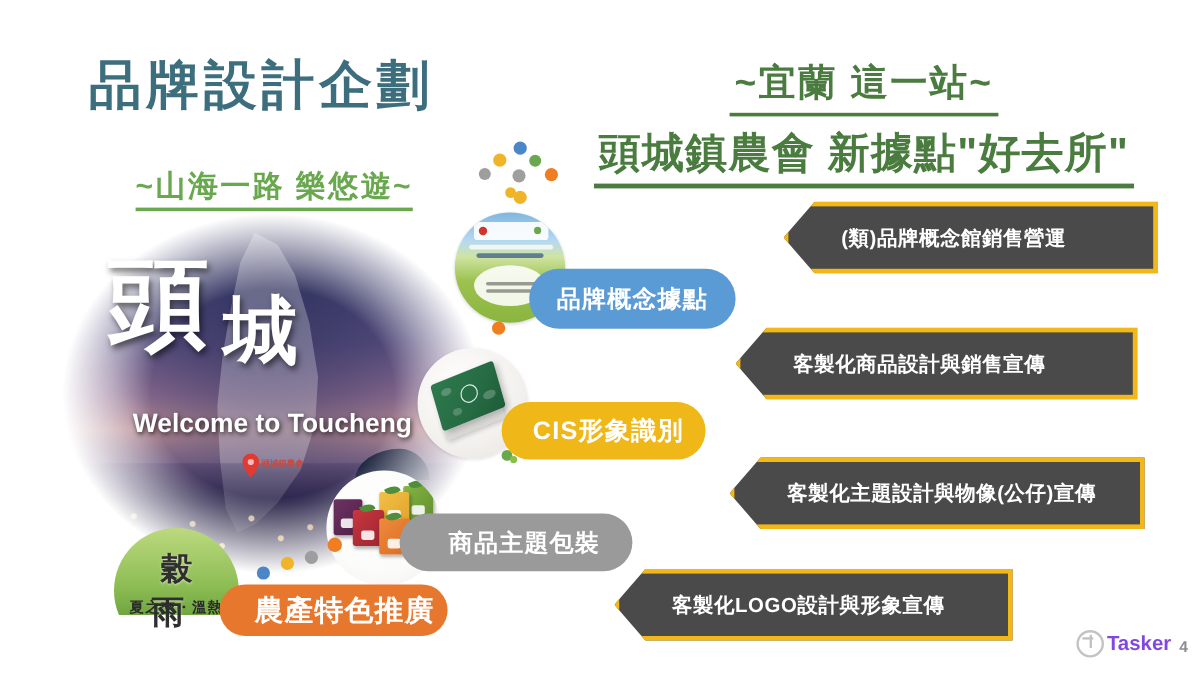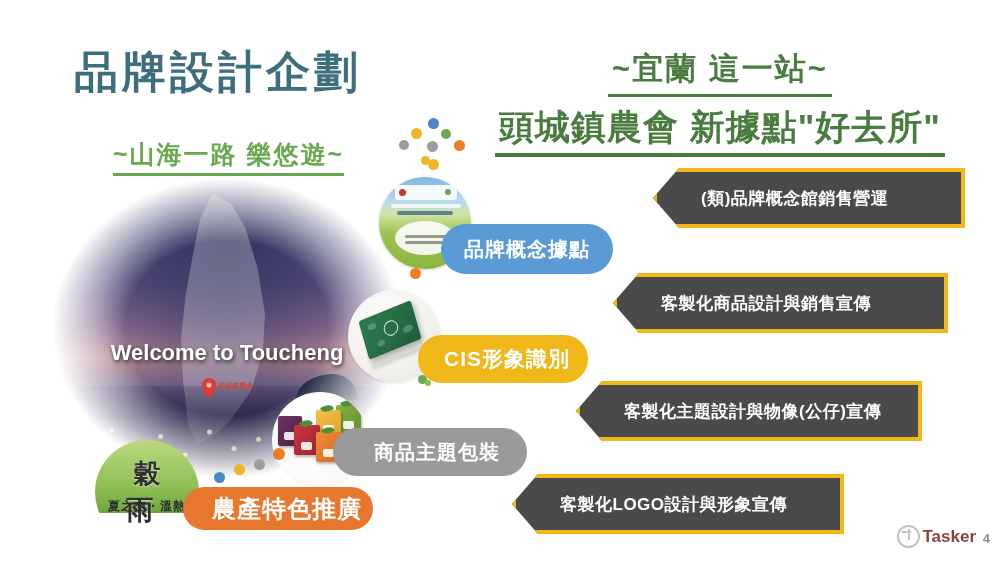--- a/index.html
+++ b/index.html
@@ -197,27 +197,27 @@
   .chev{
     position:absolute;height:52px;display:flex;align-items:center;
     color:#ffffff;font-weight:bold;font-size:17px;white-space:nowrap;
     padding-left:44px;letter-spacing:.5px;
     background:#4a4a4a;
     border:4px solid #f2b718;
     clip-path:polygon(26px 0,100% 0,100% 100%,26px 100%,0 50%);
   }
   .chev-1{left:653px;top:168px;width:260px;}
   .chev-2{left:613px;top:273px;width:283px;}
-  .chev-3{left:576px;top:381px;width:294px;}
+  .chev-3{left:608px;top:381px;width:294px;}
   .chev-4{left:512px;top:474px;width:280px;}
 
   
   .watermark{
     position:absolute;right:24px;bottom:14px;display:flex;align-items:center;
-    gap:2px;color:#7f1d1d;font-weight:bold;font-size:17px;opacity:.85;
+    gap:2px;color:#6d28d9;font-weight:bold;font-size:17px;opacity:.85;
   }
   .wm-logo{width:19px;height:19px;border:2px solid #b9b9b9;border-radius:50%;position:relative;}
   .wm-logo:after{content:"";position:absolute;left:50%;top:2px;width:2px;height:11px;background:#b9b9b9;transform:translateX(-50%);}
   .wm-logo:before{content:"";position:absolute;left:3px;top:4px;width:9px;height:2px;background:#b9b9b9;}
   .page-num{
     position:absolute;right:10px;bottom:16px;color:#8d8d8d;font-size:13px;font-weight:bold;
   }
 </style>
 </head>
 <body>
@@ -231,20 +231,21 @@
     <div class="rh-line1">~宜蘭 這一站~</div><br>
     <div class="rh-line2">頭城鎮農會 新據點"好去所"</div>
   </div>
 
   <div class="oval-wrap">
     <div class="oval-photo">
       <div class="tw-shape"></div>
       <div class="city-lights"></div>
       <div class="islet"></div>
     </div>
+    <div class="calli"><span class="c1">頭</span><span class="c2">城</span></div>
     <div class="welcome">Welcome to Toucheng</div>
     <svg class="pin" viewBox="0 0 14 20">
       <path d="M7 0C3.1 0 0 3.1 0 7c0 5.2 7 13 7 13s7-7.8 7-13c0-3.9-3.1-7-7-7z" fill="#e03a33"></path>
       <circle cx="7" cy="7" r="2.6" fill="#ffffff" opacity=".65"></circle>
     </svg>
     <div class="pin-label">頭城鎮農會</div>
   </div>
 
   <div class="circ circ-brand">
     <div class="topbar"></div>

